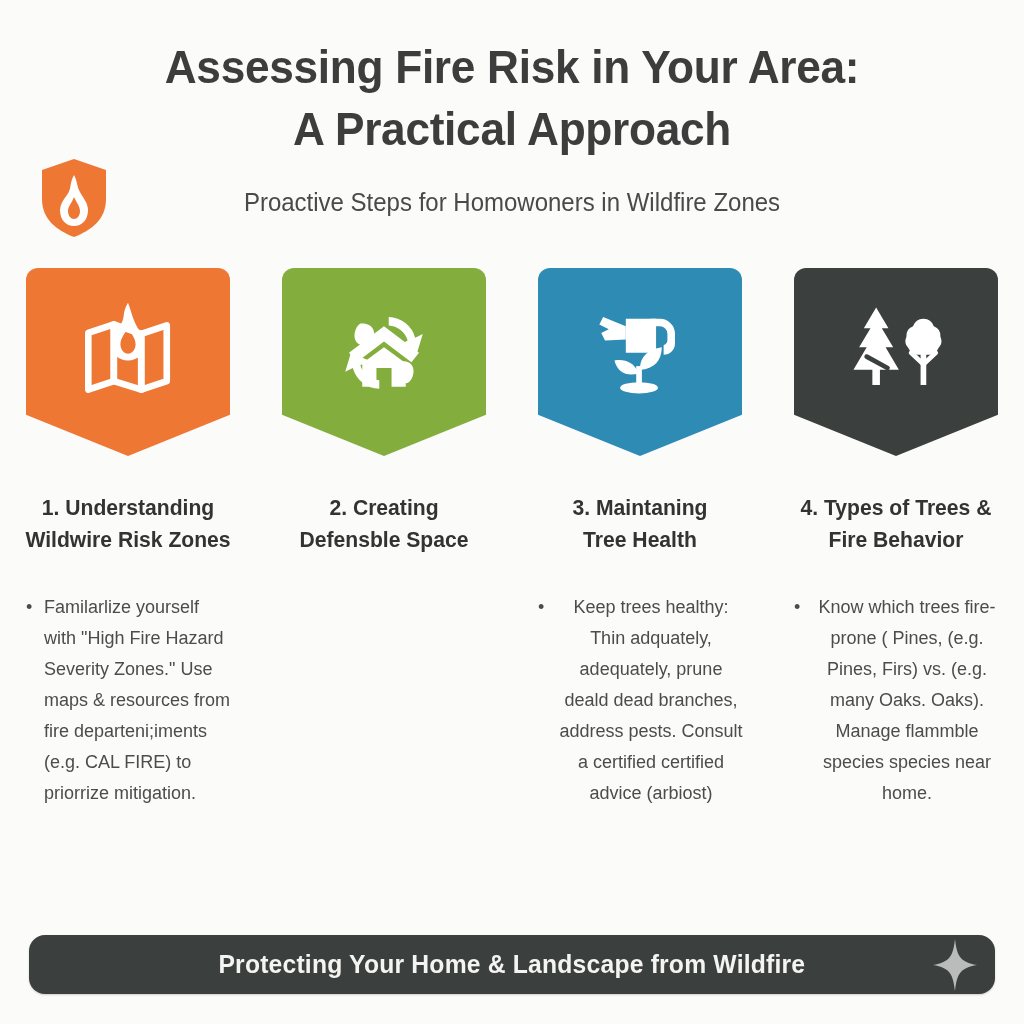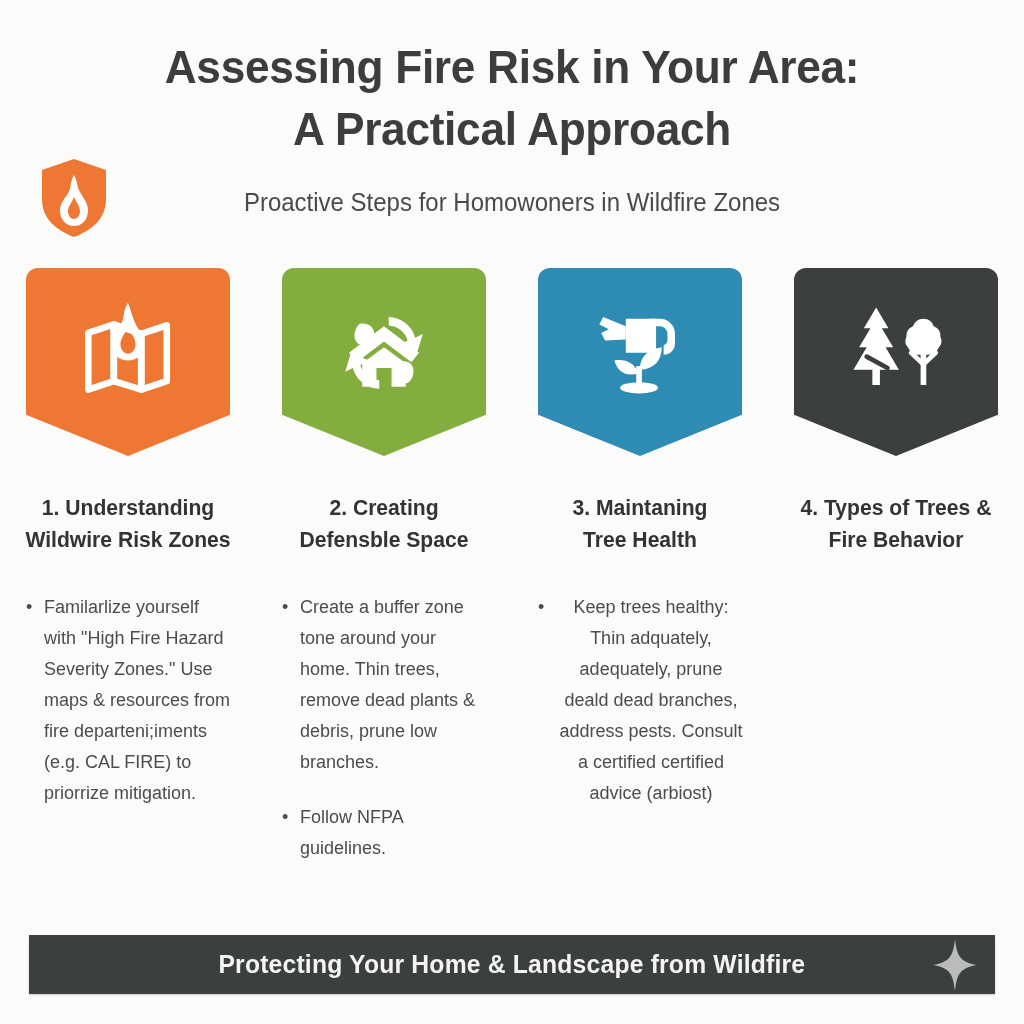--- a/index.html
+++ b/index.html
@@ -152,20 +152,21 @@
     position: absolute;
     left: 29px;
     top: 935px;
     width: 966px;
     height: 59px;
     background: #3b3f3e;
     display: flex;
     align-items: center;
     justify-content: center;
     box-shadow: 0 1px 2px rgba(0,0,0,0.18);
+    border-radius: 16px;
   }
   .footer-text {
     font-family: "Liberation Sans Narrow", "Liberation Sans", sans-serif;
     font-weight: bold;
     font-size: 26px;
     color: #f4f4f2;
     letter-spacing: 0.2px;
     transform: scaleX(0.95);
     transform-origin: center;
     white-space: nowrap;
@@ -243,24 +244,20 @@
               <path d="M30 27 C44 26 48 37 42 48 C31 54 22 47 24 37 C25 32 27 29 30 27 Z" fill="#ffffff"></path>
               <path d="M80 90 C66 91 62 80 68 69 C79 63 88 70 86 80 C85 85 83 88 80 90 Z" fill="#ffffff"></path>
             </svg>
           </span>
         </div>
       </div>
       <div class="col-heading">
         <div>2. Creating</div>
         <div>Defensble Space</div>
       </div>
-      <div class="bullets">
-        <div class="bullet">Create a buffer zone tone around your home. Thin trees, remove dead plants &amp; debris, prune low branches.</div>
-        <div class="bullet">Follow NFPA guidelines.</div>
-      </div>
     </div>
 
     <div class="col col-3">
       <div class="badge-wrap">
         <div class="badge" style="background:#2e8cb4;">
           <span>
             <svg viewBox="0 0 110 110" width="104" height="104" aria-hidden="true">
 
               <path d="M40 22 H72 V58 H40 Z" fill="#ffffff"></path>
 
@@ -299,20 +296,23 @@
               <rect x="81" y="40" width="6" height="52" fill="#ffffff"></rect>
               <path d="M84 56 L70 44 M84 56 L98 44 M84 70 L71 58 M84 70 L97 58" stroke="#ffffff" stroke-width="5" stroke-linecap="round" fill="none"></path>
             </svg>
           </span>
         </div>
       </div>
       <div class="col-heading">
         <div>4. Types of Trees &amp;</div>
         <div>Fire Behavior</div>
       </div>
+      <div class="bullets">
+        <div class="bullet">Know which trees fire-prone ( Pines, (e.g. Pines, Firs) vs. (e.g. many Oaks. Oaks). Manage flammble species species near home.</div>
+      </div>
     </div>
 
   </div>
 
   <div class="footer">
     <div class="footer-text">Protecting Your Home &amp; Landscape from Wildfire</div>
     <div class="footer-spark">
       <svg viewBox="0 0 44 52" width="44" height="52" aria-hidden="true">
         <path d="M22 0 C24 17 27 23 44 26 C27 29 24 35 22 52 C20 35 17 29 0 26 C17 23 20 17 22 0 Z" fill="#b9bcba"></path>
       </svg>

